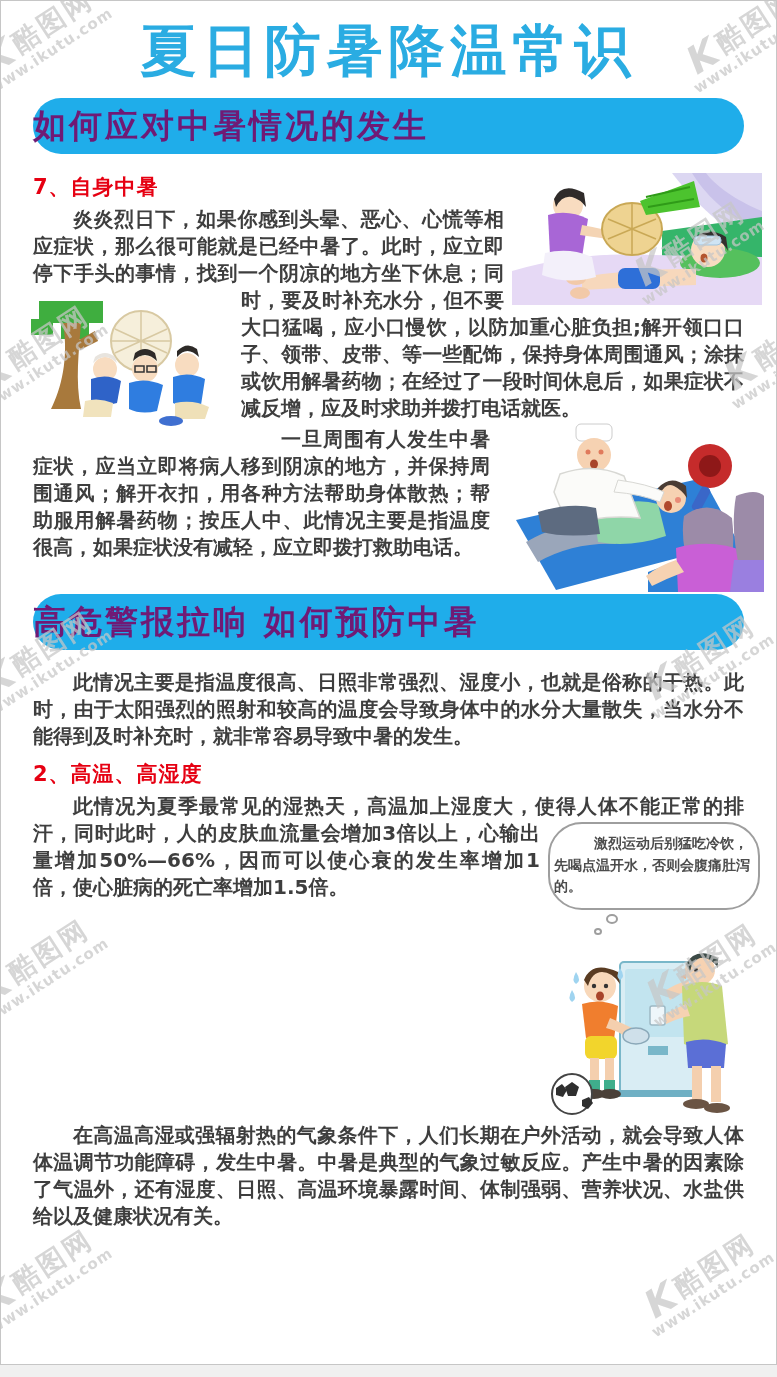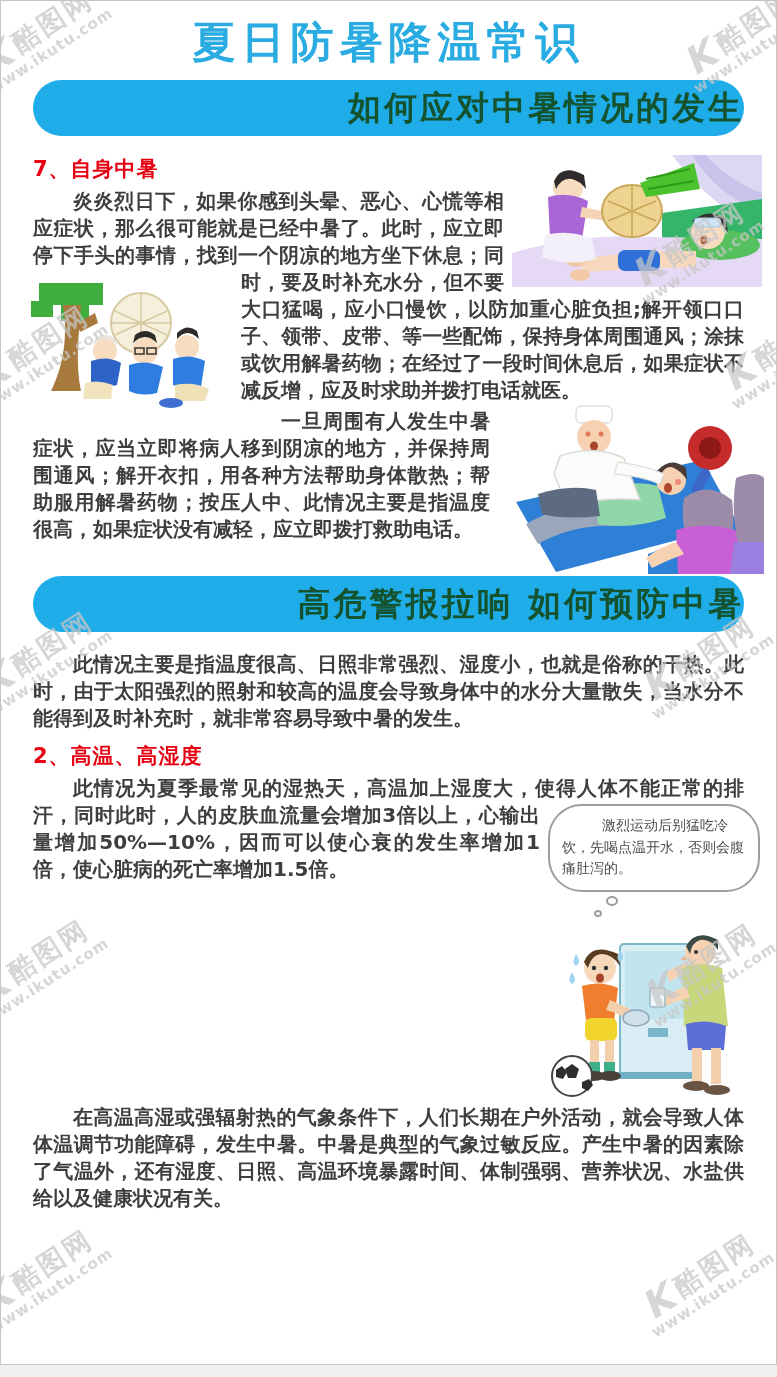--- a/index.html
+++ b/index.html
@@ -15,30 +15,30 @@
   }
   
   .wm-layer { position:absolute; inset:0; z-index:9; pointer-events:none; }
   .wm { position:absolute; width:190px; text-align:center; color:#c7c7c7; opacity:.72; transform:rotate(-33deg); }
   .wm-logo { font-weight:900; font-size:27px; letter-spacing:3px; line-height:30px; white-space:nowrap; }
   .wm-k { font-size:38px; font-weight:900; display:inline-block; transform:skewX(-12deg); margin-right:2px; vertical-align:-4px; }
   .wm-url { font-size:15px; font-weight:700; letter-spacing:1px; line-height:18px; }
   
   .title {
     margin: 14px 0 4px; text-align:center;
-    font-size: 43px; font-weight:800; letter-spacing:6px;
+    font-size: 56px; font-weight:800; letter-spacing:6px;
     color:#2aace2; position:relative; z-index:1;
   }
   .content { padding: 0 33px; position:relative; z-index:1; }
   .banner {
     clear: both;
     height: 56px; line-height:56px;
     margin: 8px 0 19px;
     background:#1fadea; border-radius:28px;
-    color:#14532d; text-align:right;
+    color:#701a75; text-align:left;
     font-size:33px; font-weight:700; letter-spacing:3px;
   }
   .banner.second { margin-top: 26px; }
   
   h2.red { font-size:21px; font-weight:700; color:#e60012; margin:10px 0 5px; clear:left; letter-spacing:1px; }
   p.body, .body {
     font-size:20px; line-height:27px; color:#3e3e3e; font-weight:600;
     text-indent:2em; margin:4px 0; text-align:justify;
   }
   .clear { clear:both; }
@@ -46,22 +46,22 @@
   .fr { float:right; display:block; }
   .fl { float:left;  display:block; }
   .illus1 { width:250px; margin:0 -18px 2px 8px; }
   .illus2 { width:208px; margin:2px 10px 2px -10px; }
   .illus3 { width:266px; margin:-6px -20px 2px 8px; }
   .sidebar { width:212px; margin:2px -16px 4px 8px; position:relative; }
   .illus svg, .sidebar svg { display:block; }
   
   .bubble {
     display:block; border:2px solid #9e9e9e; background:#fff;
-    border-radius: 34px; padding: 9px 12px 10px;
-    font-size:14px; line-height:1.55; font-weight:400; color:#4c4c4c;
+    border-radius: 34px; padding: 9px 4px 10px;
+    font-size:14px; line-height:1.55; font-weight:700; color:#4c4c4c;
     text-align:left; position:relative;
   }
   .puff { position:absolute; background:#fff; border:2px solid #9e9e9e; border-radius:50%; display:block; }
   .puff1 { width:12px; height:10px; left:58px; top:92px; }
   .puff2 { width:8px;  height:7px;  left:46px; top:106px; }
   .illus4 { display:block; margin-top:18px; }
   
   .bottom-edge {
     position:absolute; left:0; right:0; bottom:0; height:13px;
     background:#f0f0f0; border-top:1px solid #c6c6c6; z-index:2;
@@ -257,21 +257,21 @@
           <path d="M140 52 Q128 56 118 62 L122 72 Q132 64 144 62 Z" fill="#f6d2b2"></path>
           <path d="M134 58 Q154 50 174 58 L180 116 Q156 124 136 116 Z" fill="#c6d87a"></path>
           <path d="M138 76 Q124 82 114 88 L118 96 Q130 90 142 88 Z" fill="#f6d2b2"></path>
           <rect x="102" y="78" width="15" height="19" rx="2" fill="#eef6fa" stroke="#9db8c4" stroke-width="1.5"></rect>
           <path d="M138 114 Q158 108 178 116 L176 140 H140 Z" fill="#5b6fd6"></path>
           <rect x="144" y="138" width="10" height="34" fill="#f4cfae"></rect>
           <rect x="163" y="138" width="10" height="36" fill="#f4cfae"></rect>
           <ellipse cx="148" cy="176" rx="13" ry="5" fill="#6a5444"></ellipse>
           <ellipse cx="169" cy="180" rx="13" ry="5" fill="#6a5444"></ellipse>
         </svg>
-      </span><span>同时此时，人的皮肤血流量会增加3倍以上，心输出量增加50%—10%，因而可以使心衰的发生率增加1倍，使心脏病的死亡率增加1.5倍。</span></p>
+      </span><span>同时此时，人的皮肤血流量会增加3倍以上，心输出量增加50%—66%，因而可以使心衰的发生率增加1倍，使心脏病的死亡率增加1.5倍。</span></p>
 
     </div>
 
     <p class="body clear">在高温高湿或强辐射热的气象条件下，人们长期在户外活动，就会导致人体体温调节功能障碍，发生中暑。中暑是典型的气象过敏反应。产生中暑的因素除了气温外，还有湿度、日照、高温环境暴露时间、体制强弱、营养状况、水盐供给以及健康状况有关。</p>
 
   </div>
 
   <div class="bottom-edge"></div>
 </div>
 

